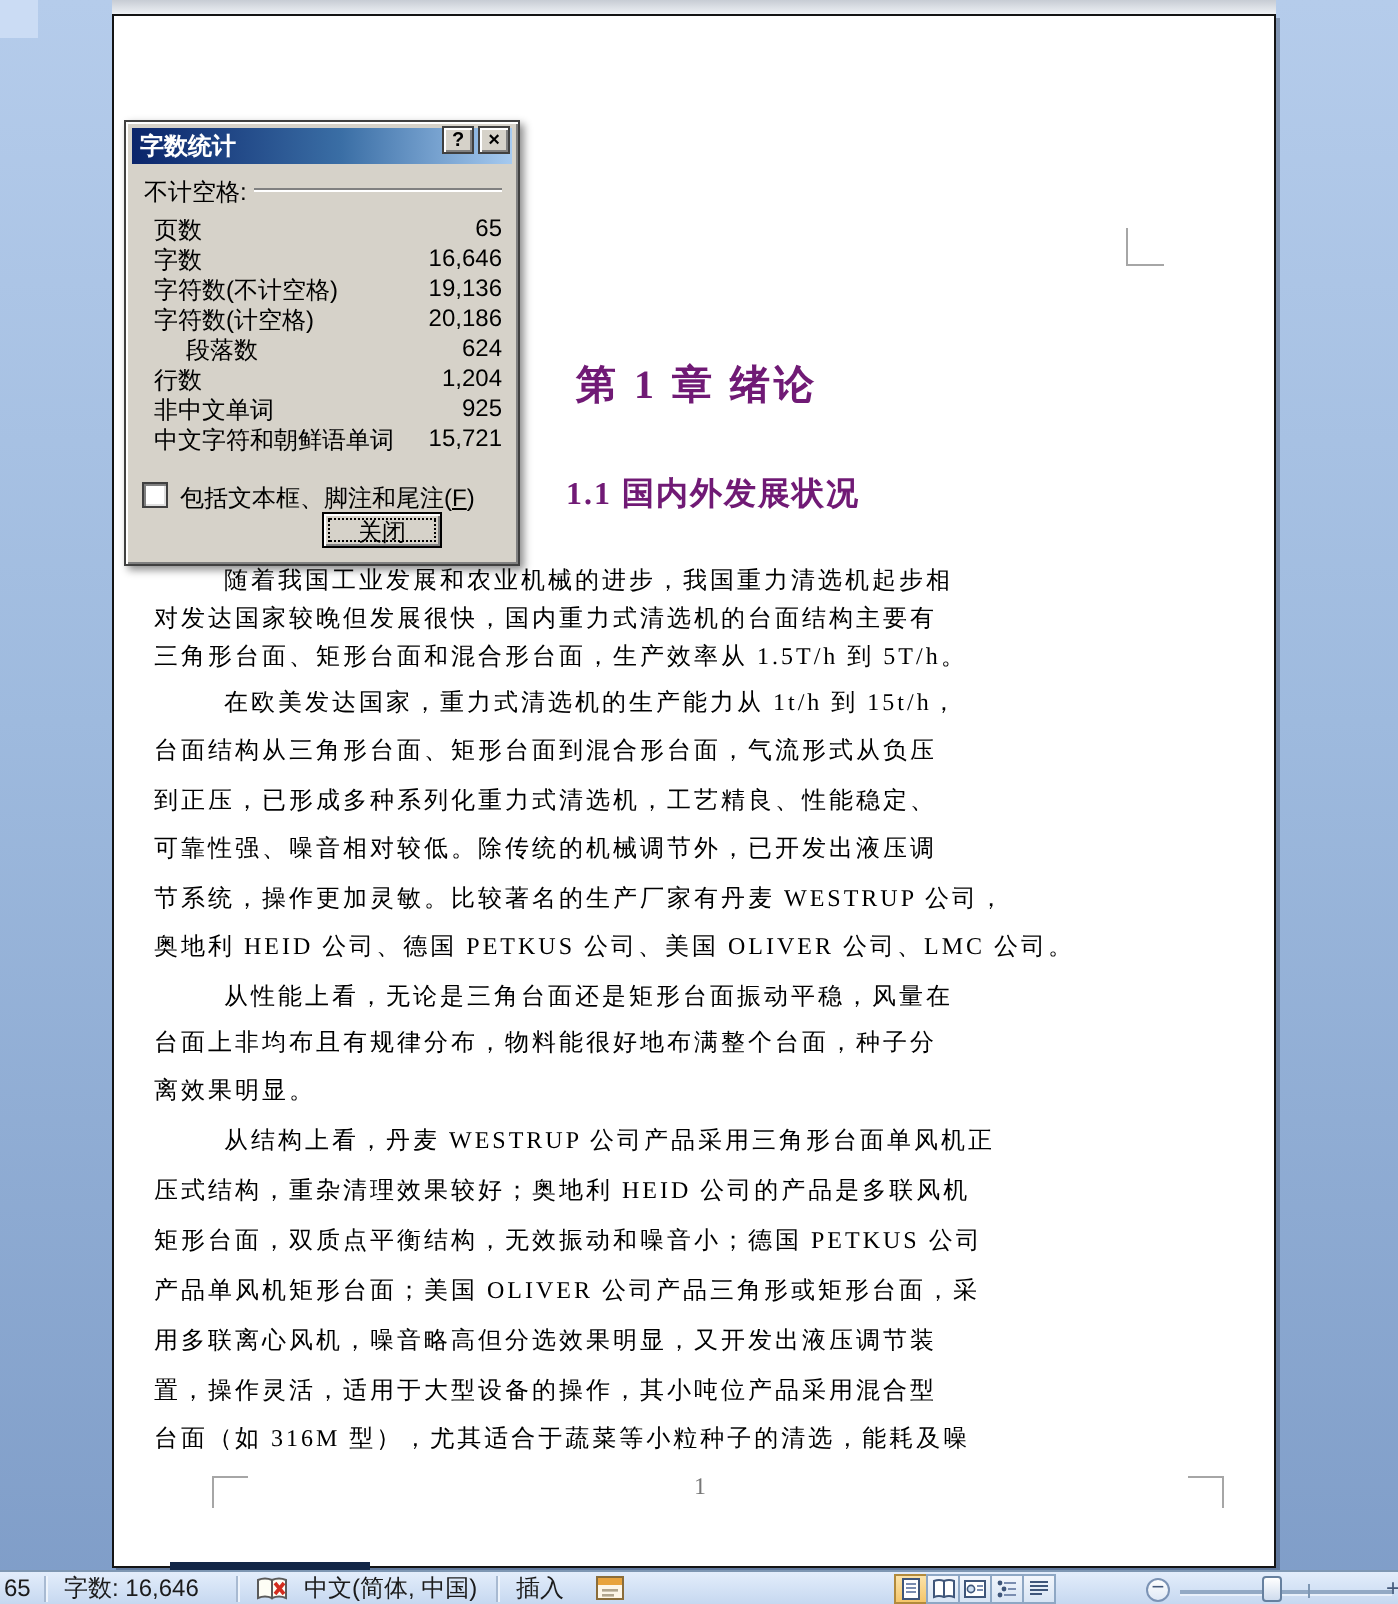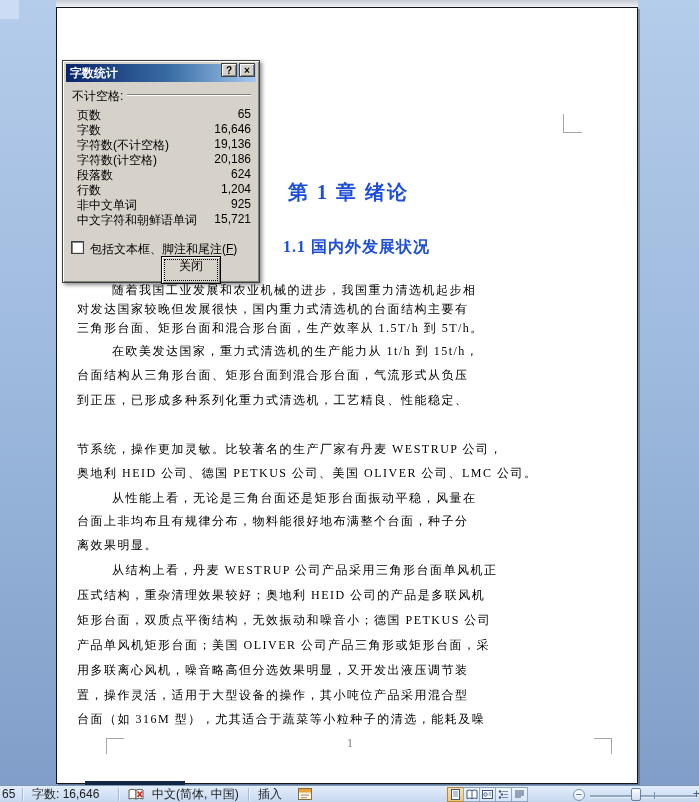--- a/index.html
+++ b/index.html
@@ -11,21 +11,21 @@
   }
   
   .corner-lite { position:absolute; left:0; top:0; width:19px; height:19px;
     background:#cbdcf4; }
   .ribbon-edge { position:absolute; left:56px; top:0; width:582px; height:7px;
     background:linear-gradient(to bottom,#c7ccd4,#eef1f5); }
   
   .page { position:absolute; left:56px; top:7px; width:582px; height:777px;
     background:#fff; border:1px solid #141414;
     box-shadow:2px 2px 0 rgba(35,50,75,.35); }
-  .doc-text { position:absolute; color:#1d4ed8;
+  .doc-text { position:absolute; color:#701a75;
     font-family:"Liberation Serif","DejaVu Serif",serif; }
   .h1 { font-size:20px; font-weight:bold; letter-spacing:2px; }
   .h2 { font-size:16px; font-weight:bold; letter-spacing:1px; }
   .bodyline { position:absolute; left:20px; width:540px; white-space:pre;
     font-size:12px; letter-spacing:1.5px; line-height:18px;
     font-family:"Liberation Serif","DejaVu Serif",serif; }
   .indent { padding-left:35px; }
   .pagenum { position:absolute; left:283px; top:728px; width:20px; text-align:center;
     font-size:12px; color:#777; font-family:"Liberation Serif",serif; }
   .mark { position:absolute; }
@@ -55,21 +55,21 @@
     border-top:1px solid #808080; border-bottom:1px solid #fff; }
   .stat-row { position:absolute; left:14px; right:8px; height:14px; }
   .stat-label { position:absolute; left:0; }
   .stat-value { position:absolute; right:0; text-align:right; }
   .chk-row { position:absolute; left:8px; top:180px; height:14px; }
   .chk-box { position:absolute; left:0; top:0; width:13px; height:13px; background:#fff;
     border:1px solid #404040;
     box-shadow:inset 1px 1px 0 #808080, inset -1px -1px 0 #dfdfdf; }
   .chk-label { position:absolute; left:19px; top:0; white-space:nowrap; }
   .accel { text-decoration:underline; }
-  .close-btn { position:absolute; left:98px; top:195px; width:60px; height:28px;
+  .close-btn { position:absolute; left:98px; top:195px; width:60px; height:18px;
     background:#d6d2c9; border:1px solid #000;
     box-shadow:inset 1px 1px 0 #fff, inset -1px -1px 0 #808080;
     text-align:center; }
   .close-inner { position:absolute; left:2px; top:2px; right:2px; bottom:2px;
     border:1px dotted #000; font-size:12px; line-height:12px; }
 
   
   .statusbar { position:absolute; left:0; top:785px; width:699px; height:17px;
     background:linear-gradient(to bottom,#e3edfb,#c6d8f0);
     border-top:1px solid #7e97b3; font-size:12px; color:#1b1b1b; }
@@ -103,20 +103,21 @@
   <div class="doc-text h1" style="left:231px; top:171px;">第 1 章 绪论</div>
   <div class="doc-text h2" style="left:226px; top:229px;">1.1 国内外发展状况</div>
 
   <div class="bodyline indent" style="top:273px;">随着我国工业发展和农业机械的进步，我国重力清选机起步相</div>
   <div class="bodyline" style="top:292px;">对发达国家较晚但发展很快，国内重力式清选机的台面结构主要有</div>
   <div class="bodyline" style="top:311px;">三角形台面、矩形台面和混合形台面，生产效率从 1.5T/h 到 5T/h。</div>
 
   <div class="bodyline indent" style="top:334px;">在欧美发达国家，重力式清选机的生产能力从 1t/h 到 15t/h，</div>
   <div class="bodyline" style="top:358px;">台面结构从三角形台面、矩形台面到混合形台面，气流形式从负压</div>
   <div class="bodyline" style="top:383px;">到正压，已形成多种系列化重力式清选机，工艺精良、性能稳定、</div>
+  <div class="bodyline" style="top:407px;">可靠性强、噪音相对较低。除传统的机械调节外，已开发出液压调</div>
   <div class="bodyline" style="top:456px;">奥地利 HEID 公司、德国 PETKUS 公司、美国 OLIVER 公司、LMC 公司。</div>
   <div class="bodyline" style="top:432px;">节系统，操作更加灵敏。比较著名的生产厂家有丹麦 WESTRUP 公司，</div>
 
   <div class="bodyline indent" style="top:481px;">从性能上看，无论是三角台面还是矩形台面振动平稳，风量在</div>
   <div class="bodyline" style="top:504px;">台面上非均布且有规律分布，物料能很好地布满整个台面，种子分</div>
   <div class="bodyline" style="top:528px;">离效果明显。</div>
 
   <div class="bodyline indent" style="top:553px;">从结构上看，丹麦 WESTRUP 公司产品采用三角形台面单风机正</div>
   <div class="bodyline" style="top:578px;">压式结构，重杂清理效果较好；奥地利 HEID 公司的产品是多联风机</div>
   <div class="bodyline" style="top:603px;">矩形台面，双质点平衡结构，无效振动和噪音小；德国 PETKUS 公司</div>
@@ -162,21 +163,21 @@
     <span class="stat-value">16,646</span>
   </div>
   <div class="stat-row" style="top:76px;">
     <span class="stat-label">字符数(不计空格)</span>
     <span class="stat-value">19,136</span>
   </div>
   <div class="stat-row" style="top:91px;">
     <span class="stat-label">字符数(计空格)</span>
     <span class="stat-value">20,186</span>
   </div>
-  <div class="stat-row" style="top:106px;">
+  <div class="stat-row" style="top:106px;margin-left:16px;">
     <span class="stat-label">段落数</span>
     <span class="stat-value">624</span>
   </div>
   <div class="stat-row" style="top:121px;">
     <span class="stat-label">行数</span>
     <span class="stat-value">1,204</span>
   </div>
   <div class="stat-row" style="top:136px;">
     <span class="stat-label">非中文单词</span>
     <span class="stat-value">925</span>

